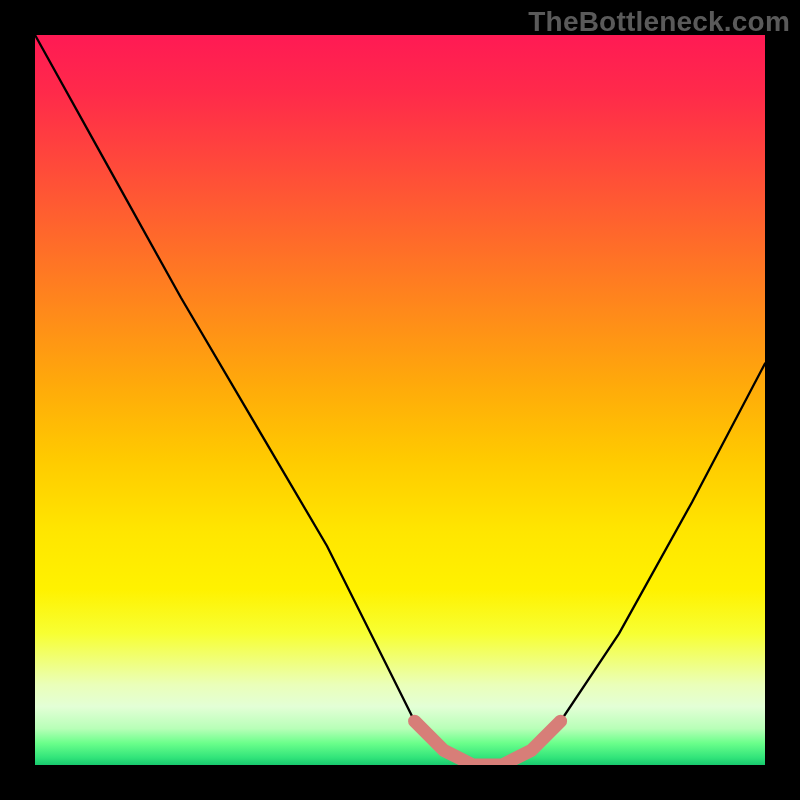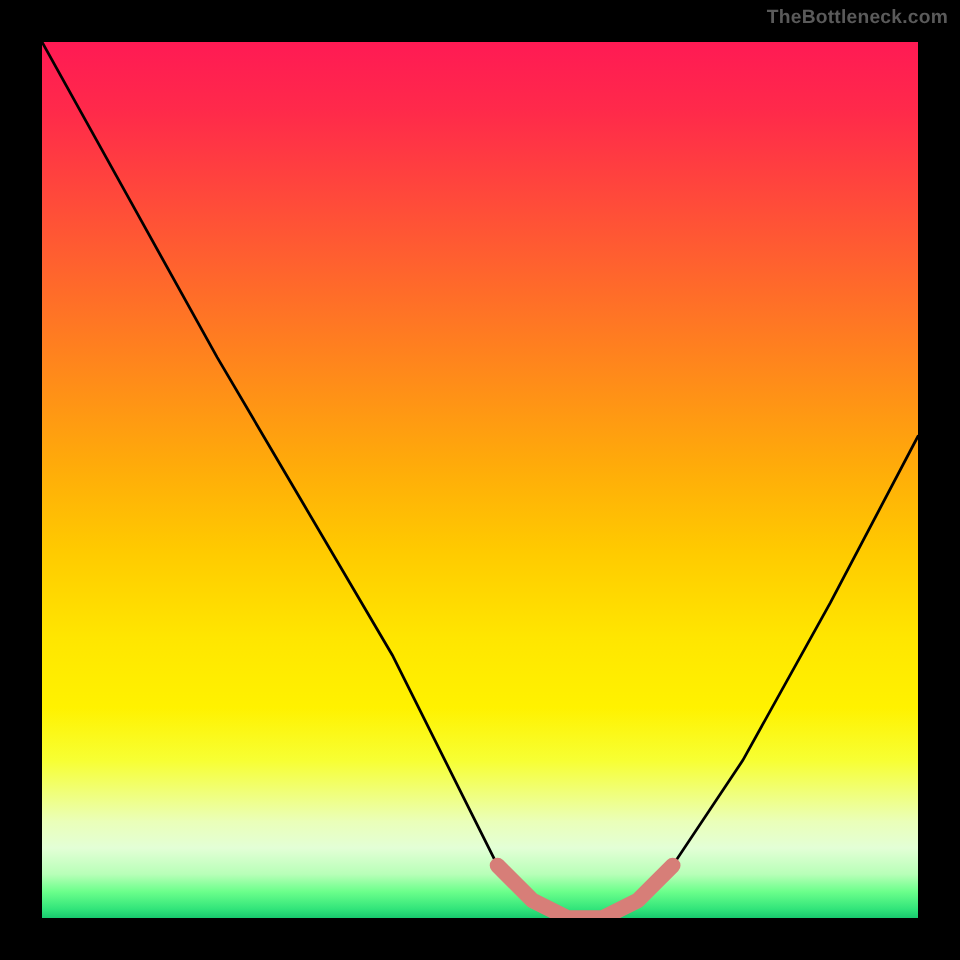--- a/index.html
+++ b/index.html
@@ -33,21 +33,21 @@
       #6bff8b 97%,
       #31e47a 99%,
       #18c96e 100%
     );
   }
   .watermark {
     position: absolute;
     top: 6px;
     right: 10px;
     font-family: Arial, Helvetica, sans-serif;
-    font-size: 16px;
+    font-size: 28px;
     font-weight: 600;
     color: #5a5a5a;
     letter-spacing: 0.2px;
     user-select: none;
   }
   svg.curve {
     position: absolute;
     left: 0;
     top: 0;
     width: 730px;

